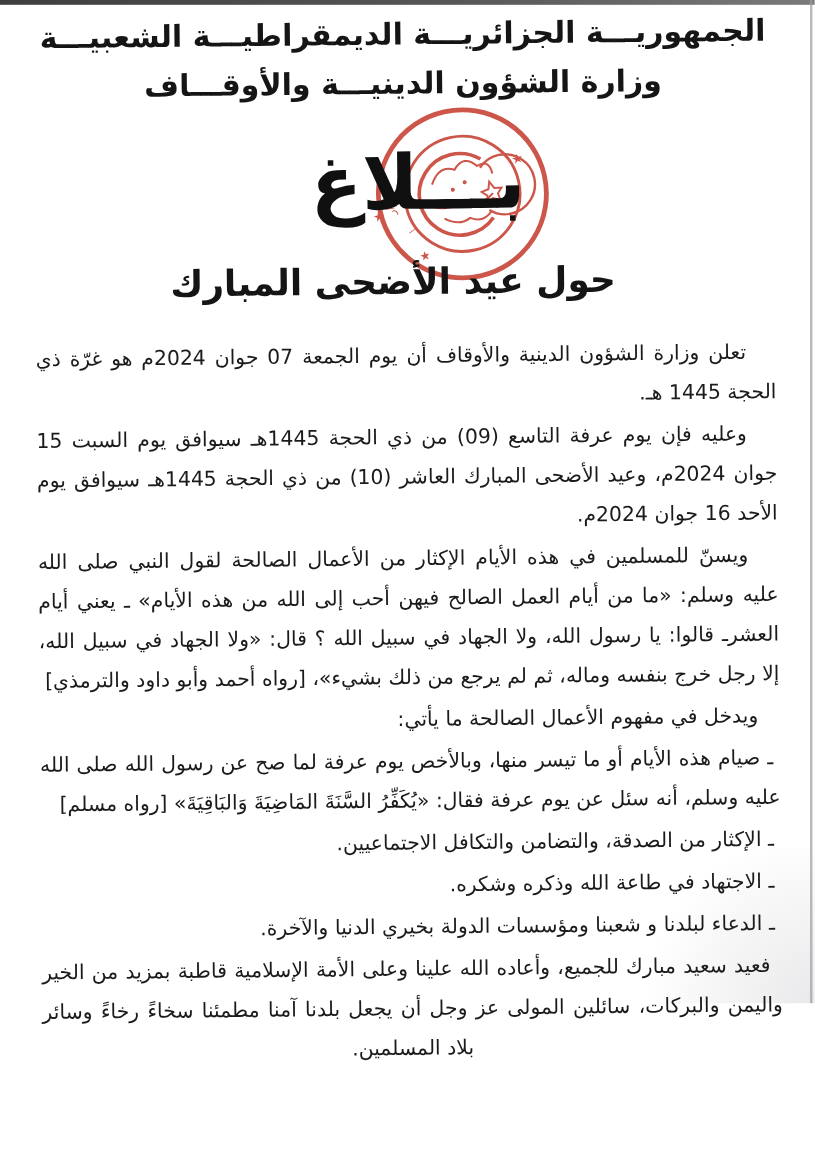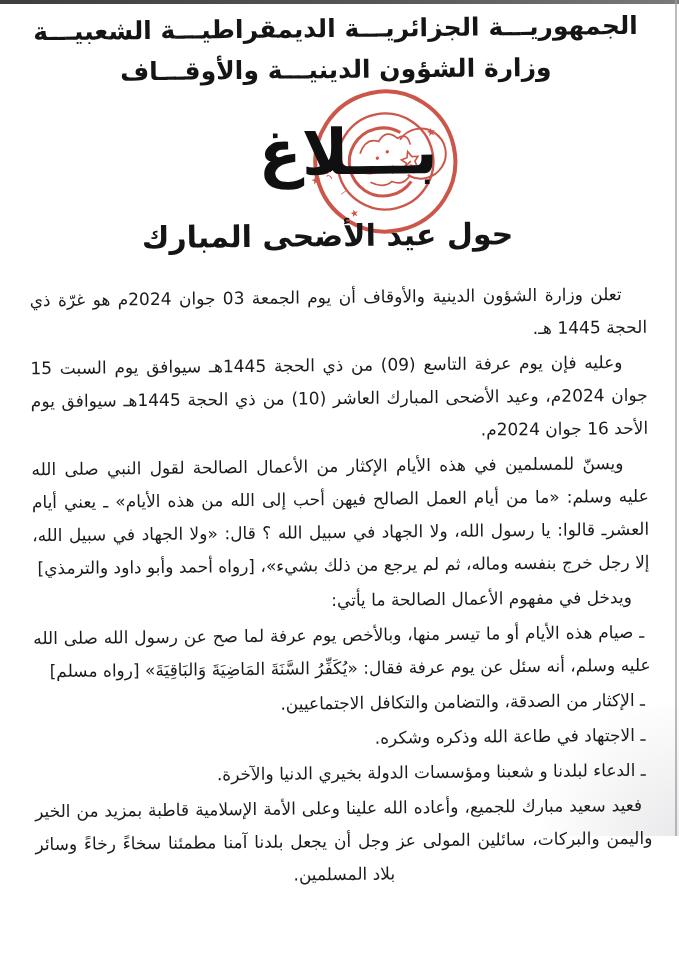--- a/index.html
+++ b/index.html
@@ -80,21 +80,21 @@
           <circle cx="79" cy="66" r="1.7" fill="#c5392b" stroke="none"></circle>
         </g>
       </svg>
     </div>
 
     <div class="balagh">بـــلاغ</div>
 
     <div class="subtitle">حول عيد الأضحى المبارك</div>
 
     <div class="body-text">
-      <p class="para"><span>تعلن وزارة الشؤون الدينية والأوقاف أن يوم الجمعة </span><span class="bold">03</span><span> جوان </span><span class="bold">2024</span><span>م هو غرّة ذي الحجة </span><span class="bold">1445</span><span> هـ.</span></p>
+      <p class="para"><span>تعلن وزارة الشؤون الدينية والأوقاف أن يوم الجمعة </span><span class="bold">07</span><span> جوان </span><span class="bold">2024</span><span>م هو غرّة ذي الحجة </span><span class="bold">1445</span><span> هـ.</span></p>
       <p class="para"><span>وعليه فإن يوم عرفة التاسع </span><span class="bold">(09)</span><span> من ذي الحجة </span><span class="bold">1445</span><span>هـ سيوافق يوم السبت </span><span class="bold">15</span><span> جوان </span><span class="bold">2024</span><span>م، وعيد الأضحى المبارك العاشر </span><span class="bold">(10)</span><span> من ذي الحجة </span><span class="bold">1445</span><span>هـ سيوافق يوم الأحد </span><span class="bold">16</span><span> جوان </span><span class="bold">2024</span><span>م.</span></p>
       <p class="para">ويسنّ للمسلمين في هذه الأيام الإكثار من الأعمال الصالحة لقول النبي صلى الله عليه وسلم: «ما من أيام العمل الصالح فيهن أحب إلى الله من هذه الأيام» ـ يعني أيام العشرـ قالوا: يا رسول الله، ولا الجهاد في سبيل الله ؟ قال: «ولا الجهاد في سبيل الله، إلا رجل خرج بنفسه وماله، ثم لم يرجع من ذلك بشيء»، [رواه أحمد وأبو داود والترمذي]</p>
       <p class="list-intro">ويدخل في مفهوم الأعمال الصالحة ما يأتي:</p>
       <p class="bullet">ـ صيام هذه الأيام أو ما تيسر منها، وبالأخص يوم عرفة لما صح عن رسول الله صلى الله عليه وسلم، أنه سئل عن يوم عرفة فقال: «يُكَفِّرُ السَّنَةَ المَاضِيَةَ وَالبَاقِيَةَ» [رواه مسلم]</p>
       <p class="bullet">ـ الإكثار من الصدقة، والتضامن والتكافل الاجتماعيين.</p>
       <p class="bullet">ـ الاجتهاد في طاعة الله وذكره وشكره.</p>
       <p class="bullet">ـ الدعاء لبلدنا و شعبنا ومؤسسات الدولة بخيري الدنيا والآخرة.</p>
       <p class="closing">فعيد سعيد مبارك للجميع، وأعاده الله علينا وعلى الأمة الإسلامية قاطبة بمزيد من الخير واليمن والبركات، سائلين المولى عز وجل أن يجعل بلدنا آمنا مطمئنا سخاءً رخاءً وسائر بلاد المسلمين.</p>
     </div>
 

